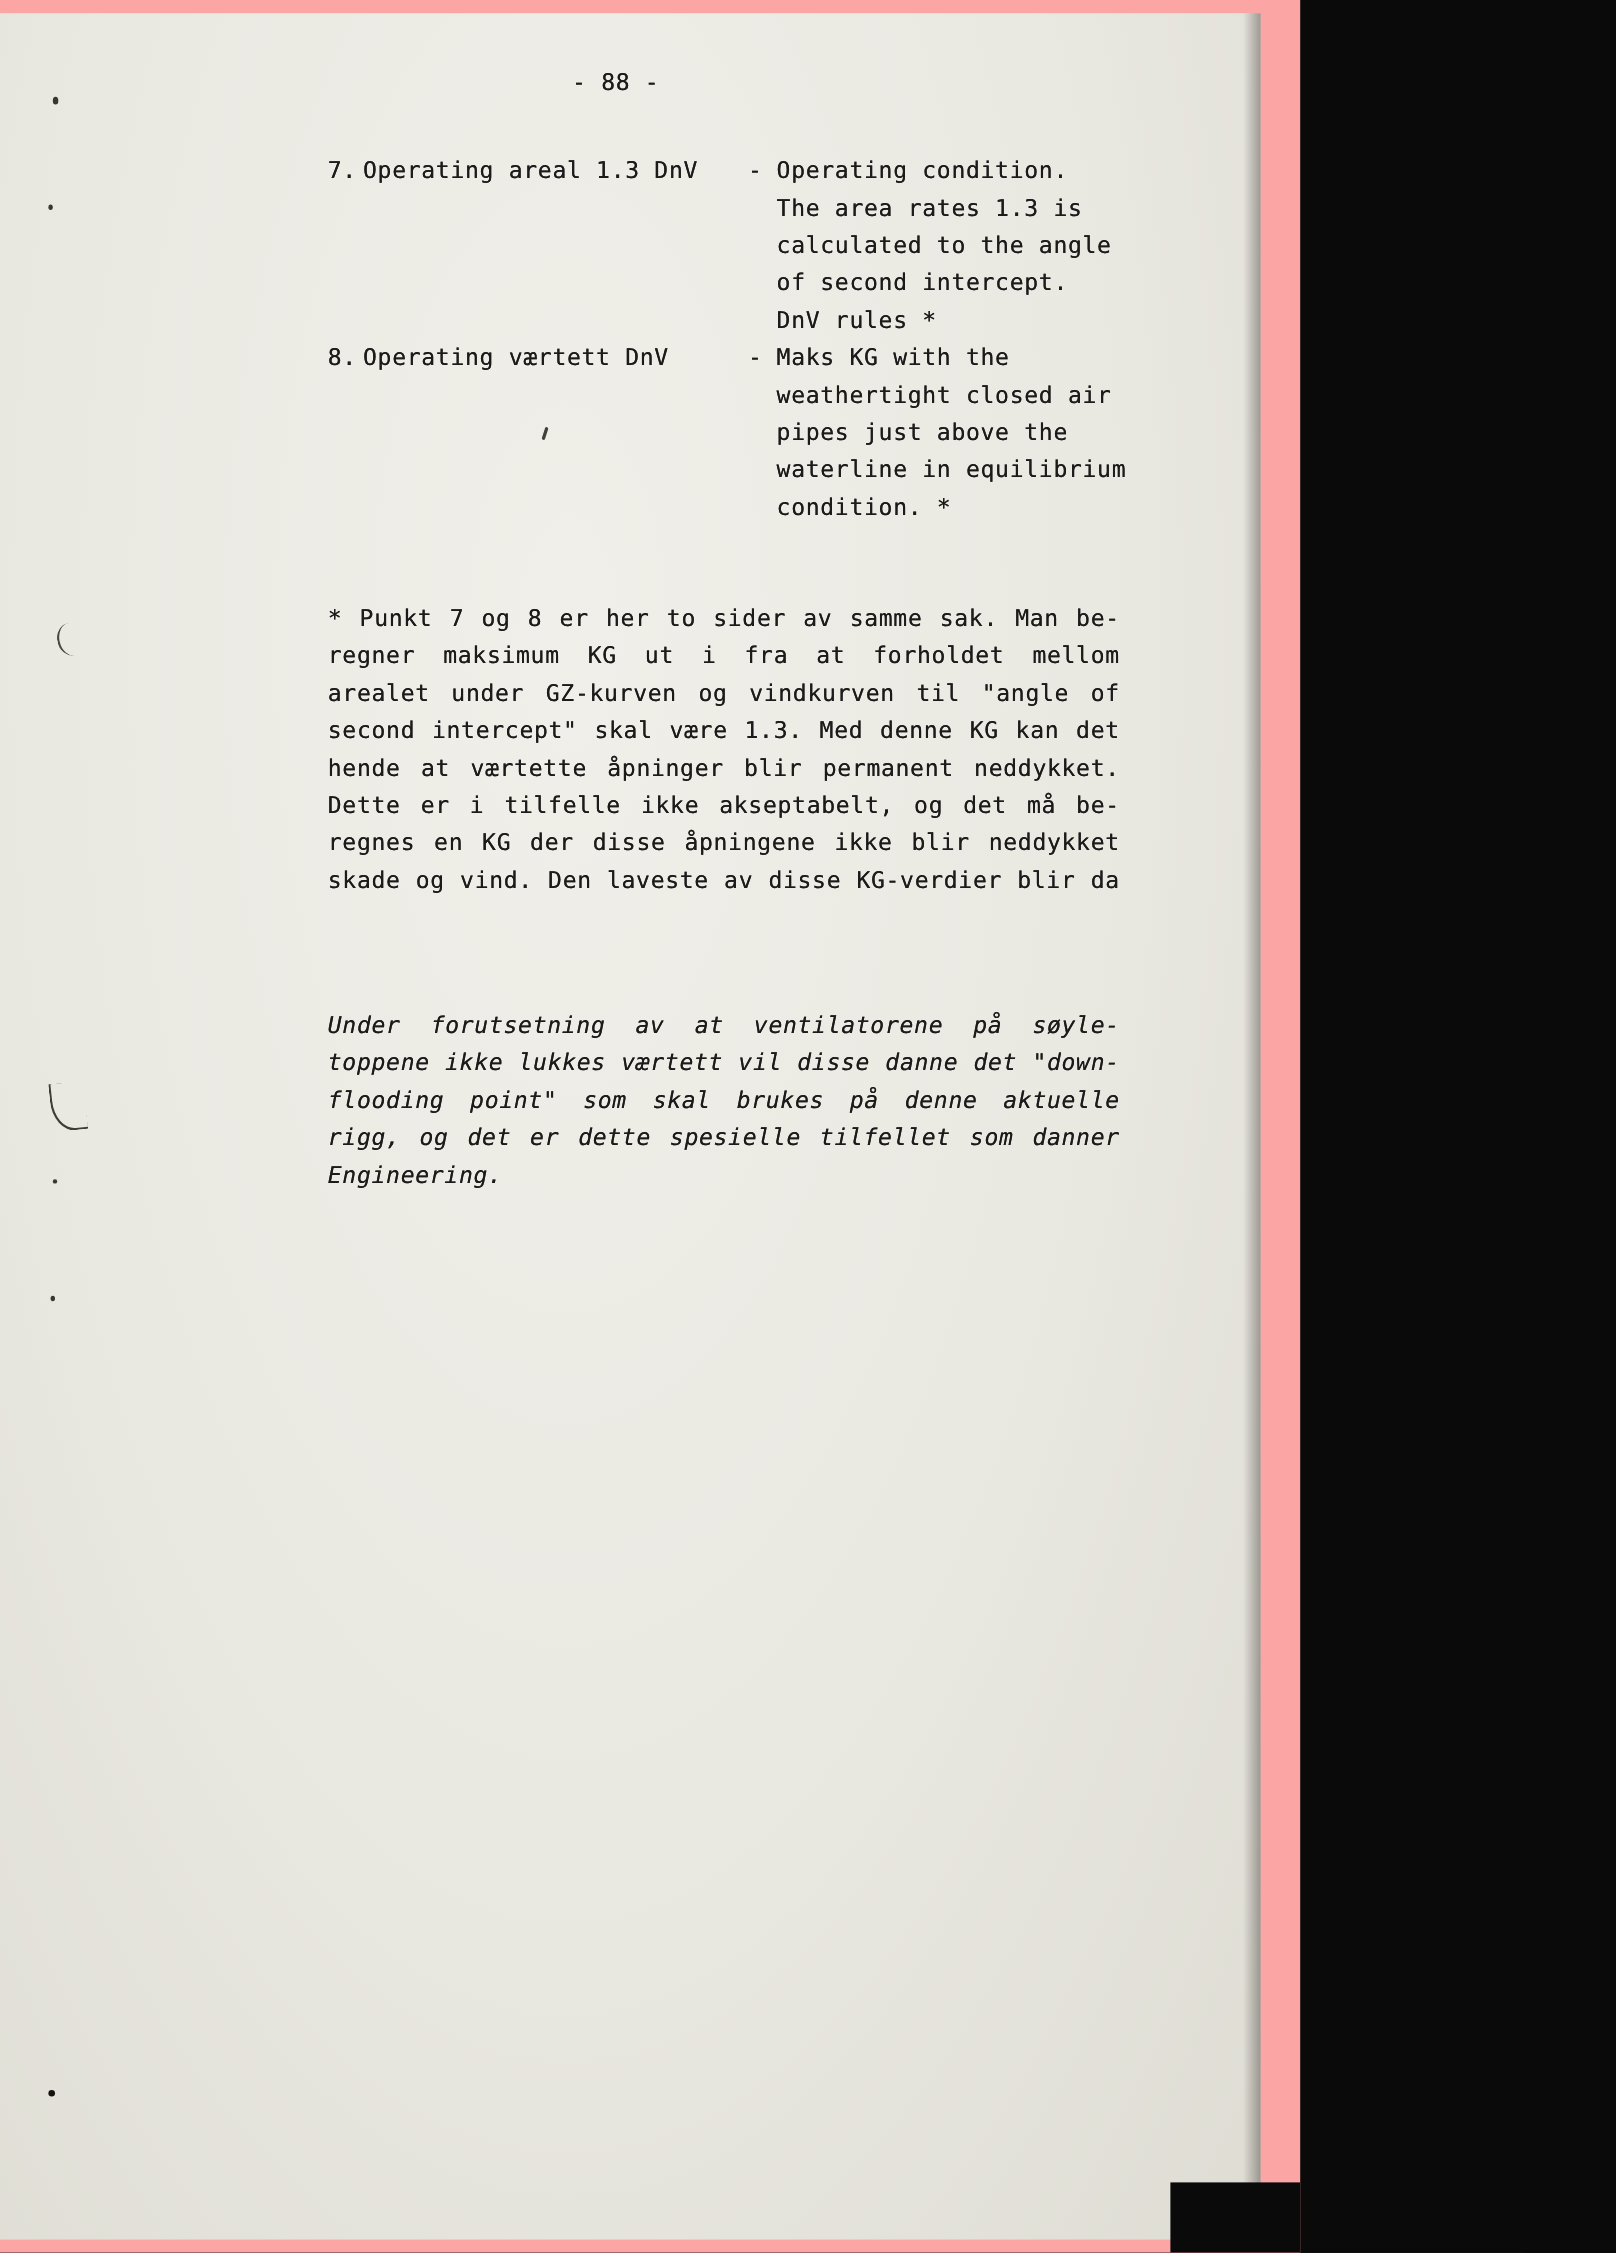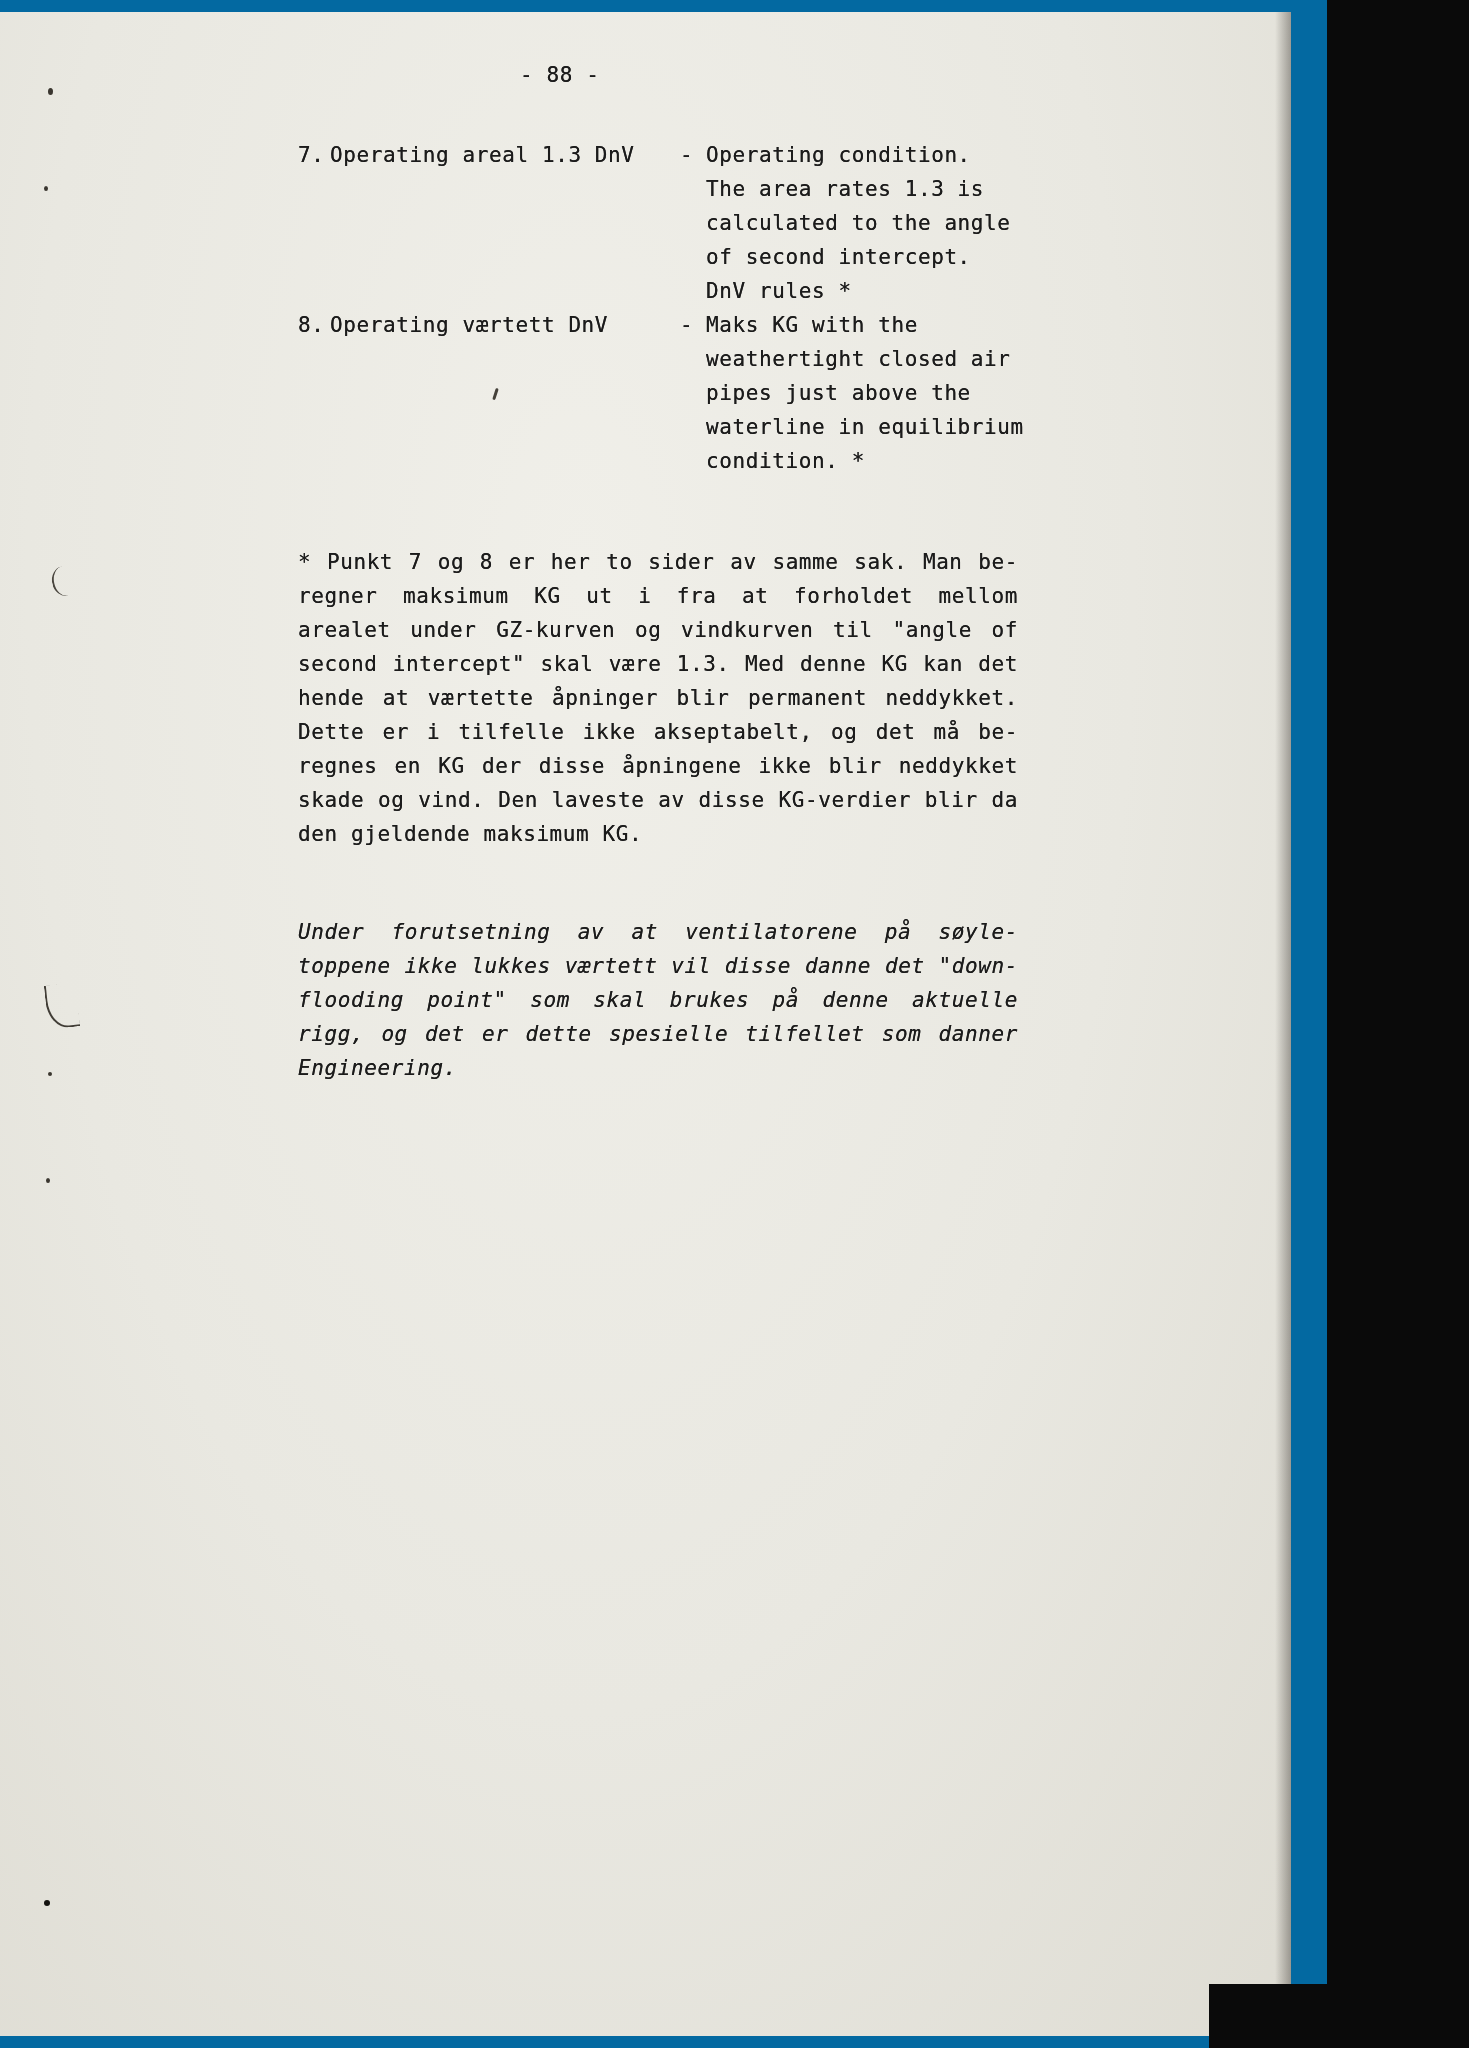--- a/index.html
+++ b/index.html
@@ -1,20 +1,20 @@
 <!DOCTYPE html>
 <html><head>
 <meta charset="utf-8">
 <style>
   html, body { margin: 0; padding: 0; background: #0a0a0a; }
   .viewport {
     position: relative;
-    width: 1327px;
+    width: 1182px;
     height: 2048px;
-    background: #0369a1;
+    background: #fca5a5;
     overflow: hidden;
     font-family: "DejaVu Sans Mono", monospace;
   }
   .page {
     position: absolute;
     left: 0; top: 12px; right: 36px; bottom: 12px;
     background: radial-gradient(ellipse at 45% 28%, #f0efe9 0%, #e9e8e1 55%, #dedcd3 100%);
     color: #1b1b1b;
   }
   .page::after {
@@ -120,21 +120,20 @@
 
     <div class="para para-1">
       <div class="jline">* Punkt 7 og 8 er her to sider av samme sak. Man be-</div>
       <div class="jline">regner maksimum KG ut i fra at forholdet mellom</div>
       <div class="jline">arealet under GZ-kurven og vindkurven til "angle of</div>
       <div class="jline">second intercept" skal være 1.3. Med denne KG kan det</div>
       <div class="jline">hende at værtette åpninger blir permanent neddykket.</div>
       <div class="jline">Dette er i tilfelle ikke akseptabelt, og det må be-</div>
       <div class="jline">regnes en KG der disse åpningene ikke blir neddykket</div>
       <div class="jline">skade og vind. Den laveste av disse KG-verdier blir da</div>
-      <div class="jline align-left">den gjeldende maksimum KG.</div>
     </div>
 
     <div class="para para-2">
       <div class="jline">Under forutsetning av at ventilatorene på søyle-</div>
       <div class="jline">toppene ikke lukkes værtett vil disse danne det "down-</div>
       <div class="jline">flooding point" som skal brukes på denne aktuelle</div>
       <div class="jline">rigg, og det er dette spesielle tilfellet som danner</div>
       <div class="jline align-left">Engineering.</div>
     </div>
 

